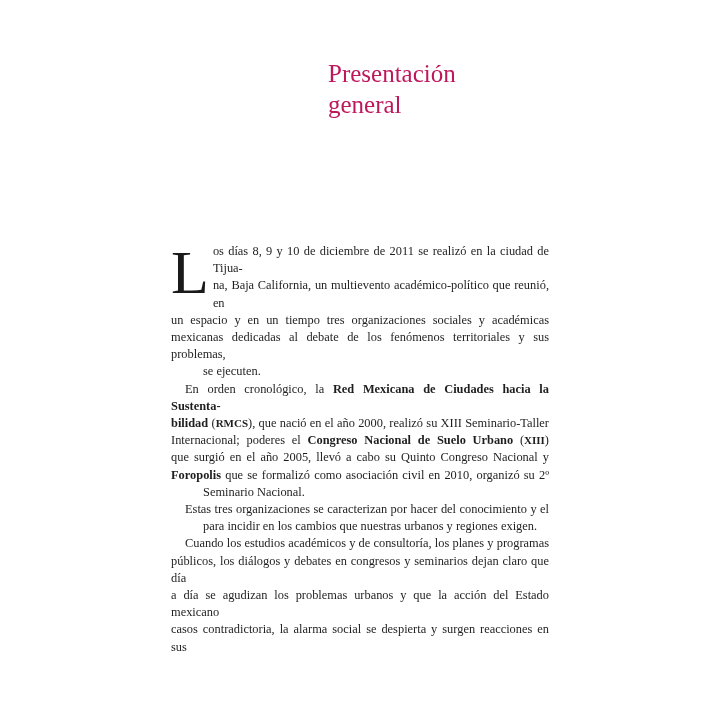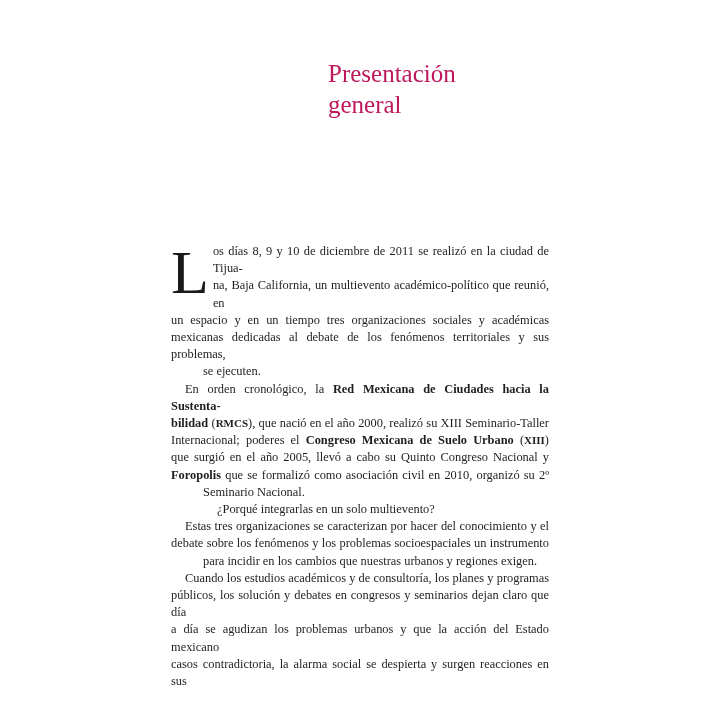--- a/index.html
+++ b/index.html
@@ -31,37 +31,33 @@
     <span class="line">os días 8, 9 y 10 de diciembre de 2011 se realizó en la ciudad de Tijua-</span>
     <span class="line">na, Baja California, un multievento académico-político que reunió, en</span>
     <span class="line">un espacio y en un tiempo tres organizaciones sociales y académicas</span>
     <span class="line" style="clear:both">mexicanas dedicadas al debate de los fenómenos territoriales y sus problemas,</span>
     <span class="line last">se ejecuten.</span>
   </div>
 
   <div>
     <span class="line indent"><span>En orden cronológico, la </span><b>Red Mexicana de Ciudades hacia la Sustenta-</b></span>
     <span class="line"><b>bilidad</b><span> (</span><span class="sc">RMCS</span><span>), que nació en el año 2000, realizó su XIII Seminario-Taller</span></span>
-    <span class="line"><span>Internacional; poderes el </span><b>Congreso Mexicana de Suelo Urbano</b><span> (</span><span class="sc">XIII</span><span>)</span></span>
+    <span class="line"><span>Internacional; poderes el </span><b>Congreso Nacional de Suelo Urbano</b><span> (</span><span class="sc">XIII</span><span>)</span></span>
     <span class="line">que surgió en el año 2005, llevó a cabo su Quinto Congreso Nacional y</span>
     <span class="line"><b>Foropolis</b><span> que se formalizó como asociación civil en 2010, organizó su 2º</span></span>
     <span class="line last">Seminario Nacional.</span>
   </div>
 
-  <div>
-    <span class="line last indent">¿Porqué integrarlas en un solo multievento?</span>
-  </div>
 
   <div>
     <span class="line indent">Estas tres organizaciones se caracterizan por hacer del conocimiento y el</span>
-    <span class="line">debate sobre los fenómenos y los problemas socioespaciales un instrumento</span>
     <span class="line last">para incidir en los cambios que nuestras urbanos y regiones exigen.</span>
   </div>
 
   <div>
     <span class="line indent">Cuando los estudios académicos y de consultoría, los planes y programas</span>
-    <span class="line">públicos, los solución y debates en congresos y seminarios dejan claro que día</span>
+    <span class="line">públicos, los diálogos y debates en congresos y seminarios dejan claro que día</span>
     <span class="line">a día se agudizan los problemas urbanos y que la acción del Estado mexicano</span>
     <span class="line">casos contradictoria, la alarma social se despierta y surgen reacciones en sus</span>
 
   </div>
 
 </div>
 
 </body></html>

